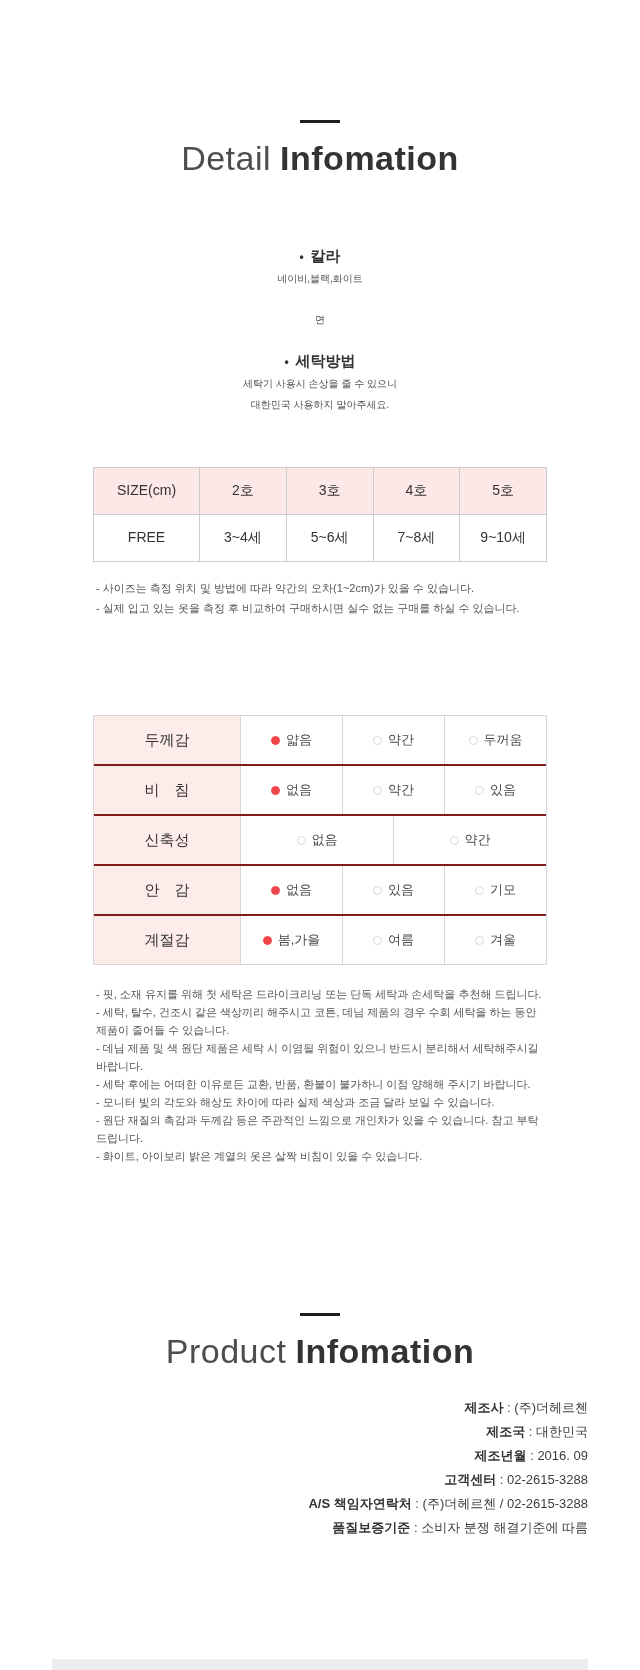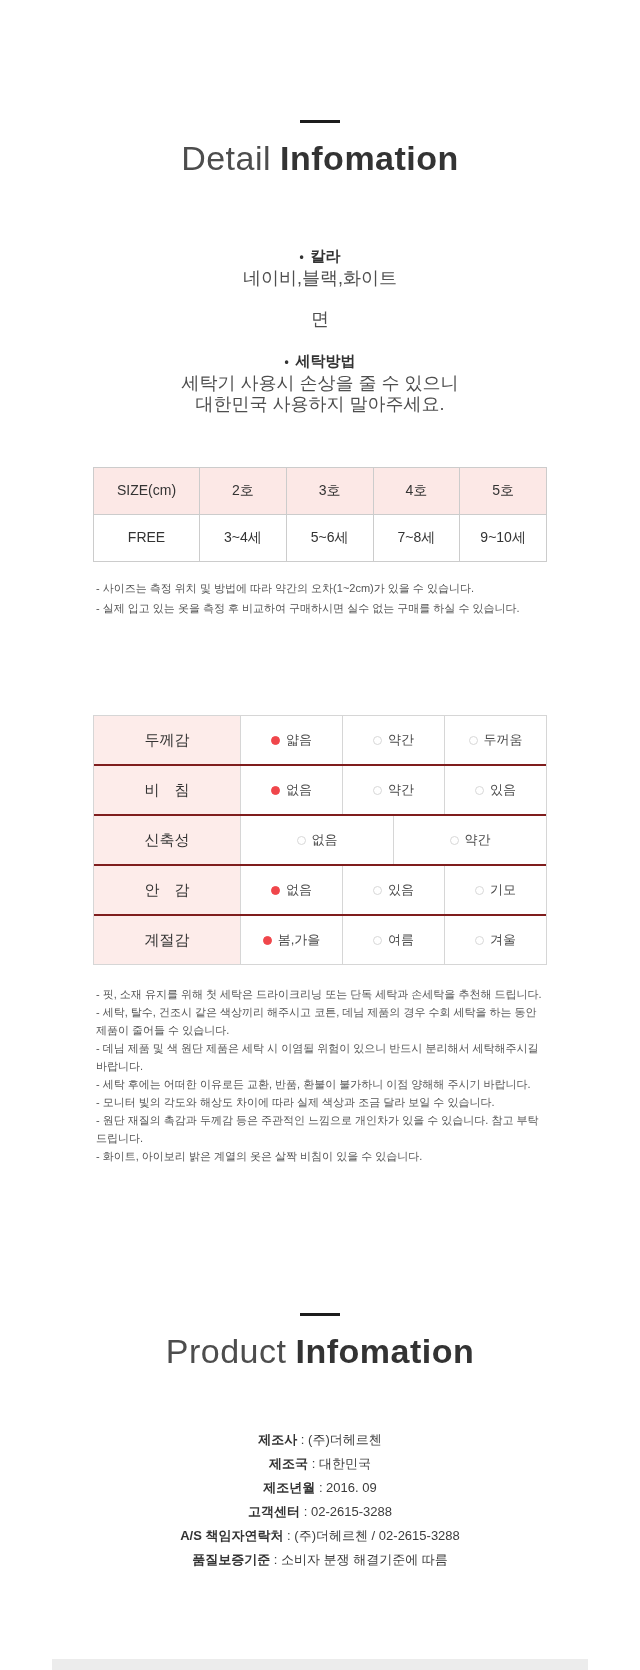--- a/index.html
+++ b/index.html
@@ -13,21 +13,21 @@
   .sec-title { margin-top: 14px; font-size: 34px; line-height: 42px; letter-spacing: 0.5px; }
   .sec-title .light { font-weight: 300; color: #4d4d4d; }
   .sec-title .bold { font-weight: 700; color: #333; margin-left: 9px; }
 
   
   .bullets { margin-top: 66px; text-align: center; }
   .bullet-group { margin-top: 20px; }
   .bullet-group:first-child { margin-top: 0; }
   .bullet-label { font-size: 15px; font-weight: 700; color: #333; line-height: 22px; }
   .bullet-label .b-dot { font-size: 12px; margin-right: 7px; color: #333; }
-  .bullet-value { font-size: 18px; color: #4e4e4e; line-height: 21px; white-space: pre-line; }
+  .bullet-value { font-size: 10px; color: #4e4e4e; line-height: 21px; white-space: pre-line; }
 
   
   .size-table { margin: 52px 41px 0; border: 1px solid #ccc; }
   .st-row { display: flex; justify-content: center; }
   .st-row + .st-row { border-top: 1px solid #ccc; }
   .st-cell { flex: 1; text-align: center; font-size: 14px; color: #333; padding: 14px 2px; border-left: 1px solid #ccc; }
   .st-cell:first-child { border-left: none; flex: 0 0 105px; }
   .st-head .st-cell { background: #fce8e6; }
   .st-head .st-cell:first-child { font-size: 14px; }
 
@@ -41,21 +41,21 @@
   .at-label { flex: 0 0 146px; background: #fdecea; text-align: center; font-size: 15px; color: #333; padding: 15px 2px; line-height: 18px; }
   .at-cell { flex: 1; text-align: center; font-size: 13px; color: #4a4a4a; padding: 16px 2px; border-left: 1px solid #d6d6d6; line-height: 16px; }
   .dot { width: 9px; height: 9px; border-radius: 50%; display: inline-block; margin-right: 6px; background: #fff; border: 1px solid #d8d8d8; vertical-align: -1px; }
   .dot[data-state="on"] { background: #f0464b; border-color: #f0464b; }
 
   .care-notes { margin: 20px 44px 0; }
   .care-notes .note-line { line-height: 18px; }
 
   
   .product-head { margin-top: 148px; }
-  .product-items { margin-top: 56px; text-align: center; }
+  .product-items { margin-top: 24px; text-align: right; }
   .p-item { font-size: 13px; line-height: 24px; color: #3c3c3c; }
   .p-label { font-weight: 700; color: #333; }
   .p-value { font-weight: 400; }
 
   .bottom-strip { position: absolute; left: 0; right: 0; bottom: 0; height: 11px; background: #ececec; }
 </style>
 </head>
 <body>
 
 <div class="page">

